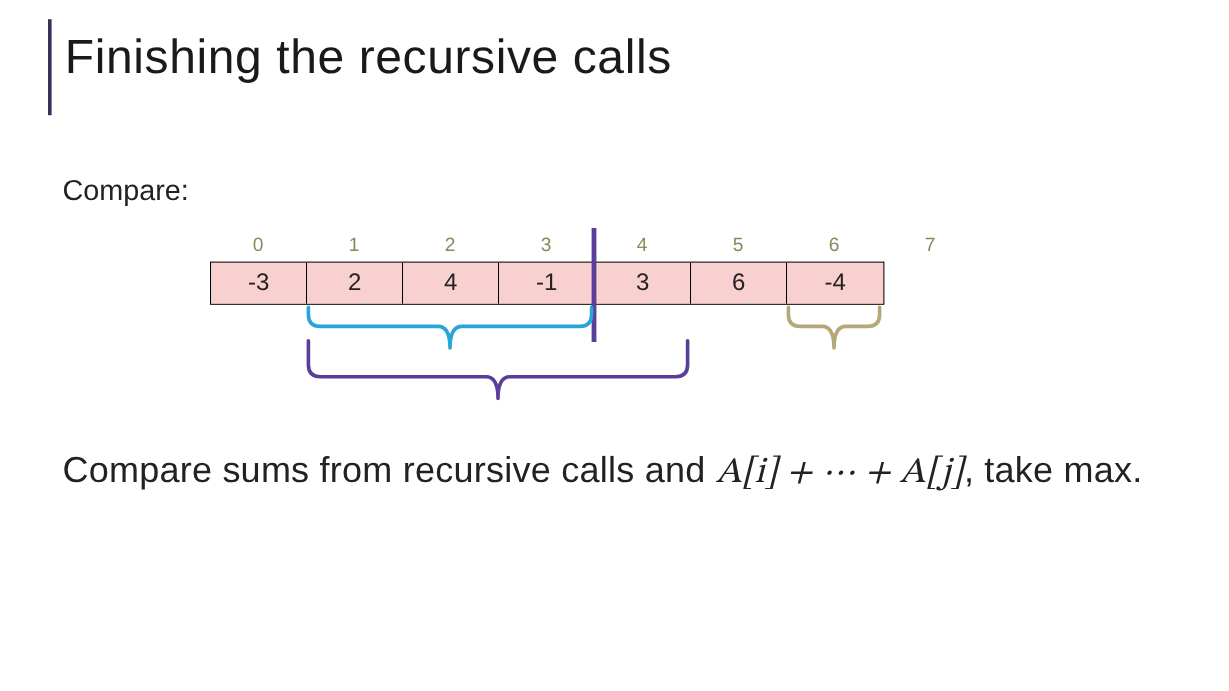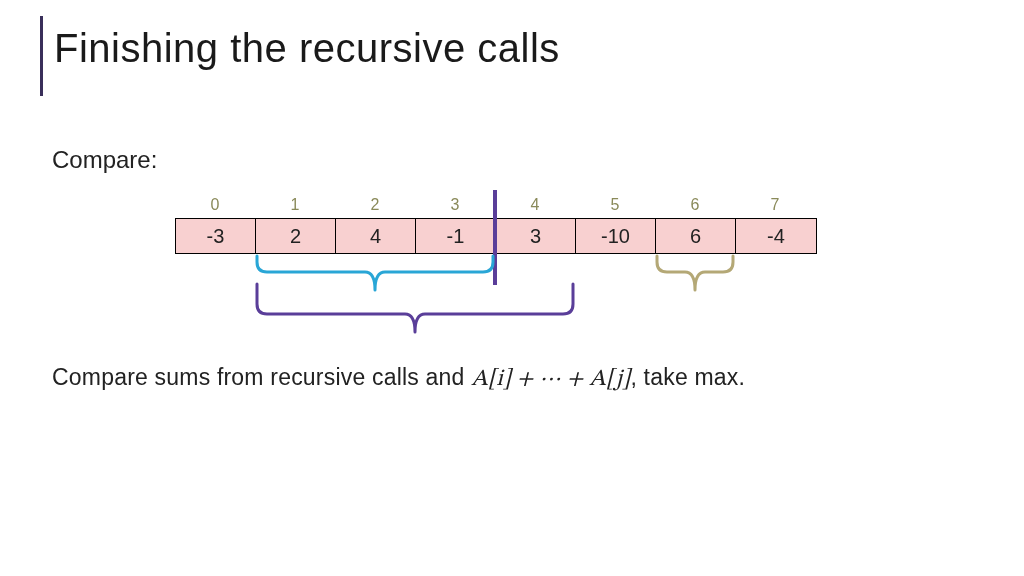--- a/index.html
+++ b/index.html
@@ -8,21 +8,21 @@
   .title-bar { position: absolute; left: 40px; top: 16px; width: 3px; height: 80px; background: #392f5a; }
   .title { position: absolute; left: 54px; top: 26px; font-size: 40px; font-weight: 400; color: #1a1a1a; letter-spacing: 0.5px; }
   .subtitle { position: absolute; left: 52px; top: 146px; font-size: 24px; color: #222; }
   .indices { position: absolute; top: 196px; display: flex; }
   .idx { width: 80px; text-align: center; font-size: 16px; color: #8a8a5a; }
   .array { position: absolute; top: 218px; display: flex; border: 1px solid #000; }
   .cell { width: 80px; height: 34px; display: flex; align-items: center; justify-content: center; font-size: 20px; color: #222; background: #f8d0d0; border-right: 1px solid #000; }
   .cell:last-child { border-right: none; }
   .midline { position: absolute; width: 4px; background: #5a3e99; top: 190px; height: 95px; }
   .bracket { position: absolute; }
-  .desc { position: absolute; left: 52px; top: 364px; font-size: 23px; color: #222; letter-spacing: 0.2px; }
+  .desc { position: absolute; left: 52px; top: 376px; font-size: 30px; color: #222; letter-spacing: 0.2px; }
   .math { font-family: "Cambria Math", "STIX Two Math", "Times New Roman", serif; font-style: italic; }
 </style>
 </head>
 <body>
 <div class="slide">
 
   <div class="title-bar"></div>
   <h1 class="title">Finishing the recursive calls</h1>
   <div class="subtitle">Compare:</div>
 
@@ -35,21 +35,20 @@
       <span class="idx">5</span>
       <span class="idx">6</span>
       <span class="idx">7</span>
     </div>
   <div class="array" id="array-row" style="left: 175px;">
       <div class="cell">-3</div>
       <div class="cell">2</div>
       <div class="cell">4</div>
       <div class="cell">-1</div>
       <div class="cell">3</div>
-      <div class="cell">-10</div>
       <div class="cell">6</div>
       <div class="cell">-4</div>
     </div>
   <div class="midline" id="midline" style="left: 493px;"></div>
 
   <svg class="bracket" id="brackets-svg" width="1024" height="576" style="left:0;top:0;position:absolute;pointer-events:none">
       <path d="M 257 256 L 257 262 Q 257 272 267 272 L 365 272 Q 375 272 375 290 Q 375 272 385 272 L 483 272 Q 493 272 493 262 L 493 256" fill="none" stroke="#29a6d6" stroke-width="3" stroke-linecap="round" stroke-linejoin="round"></path>
       <path d="M 657 256 L 657 262 Q 657 272 667 272 L 685 272 Q 695 272 695 290 Q 695 272 705 272 L 723 272 Q 733 272 733 262 L 733 256" fill="none" stroke="#b4a876" stroke-width="3" stroke-linecap="round" stroke-linejoin="round"></path>
       <path d="M 257 284 L 257 304 Q 257 314 267 314 L 405 314 Q 415 314 415 332 Q 415 314 425 314 L 563 314 Q 573 314 573 304 L 573 284" fill="none" stroke="#5a3e99" stroke-width="3" stroke-linecap="round" stroke-linejoin="round"></path>
     </svg>

